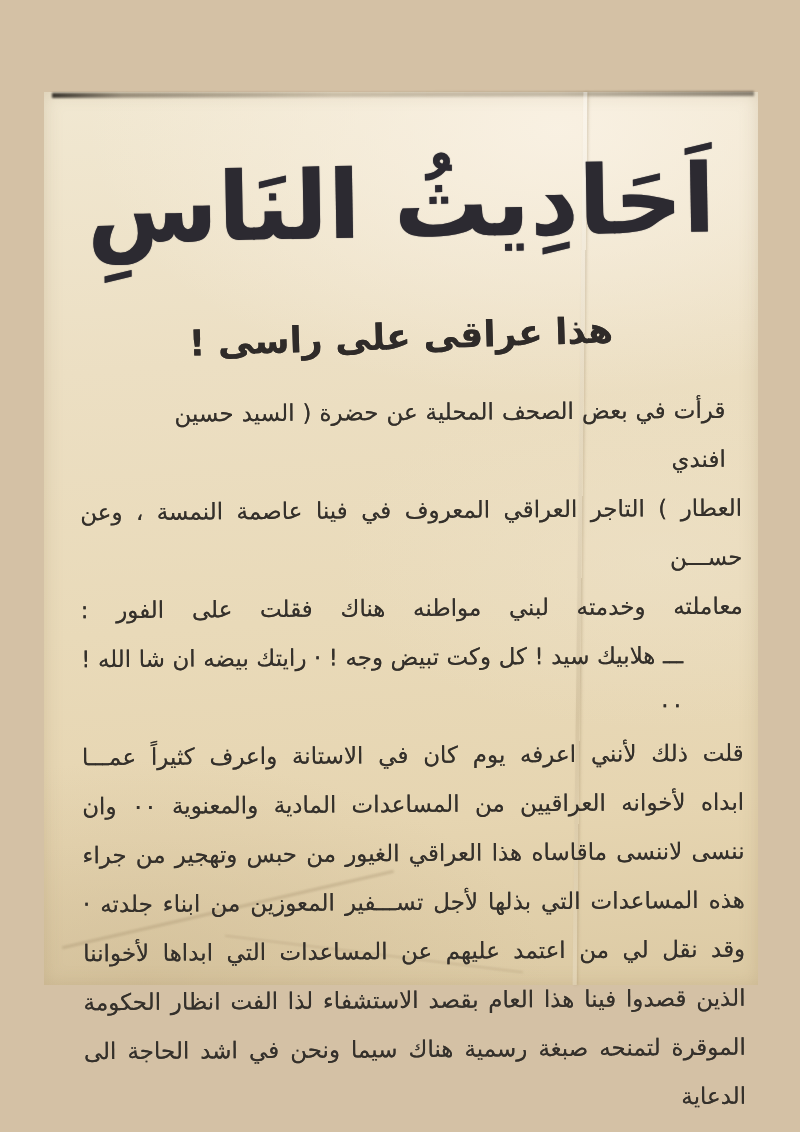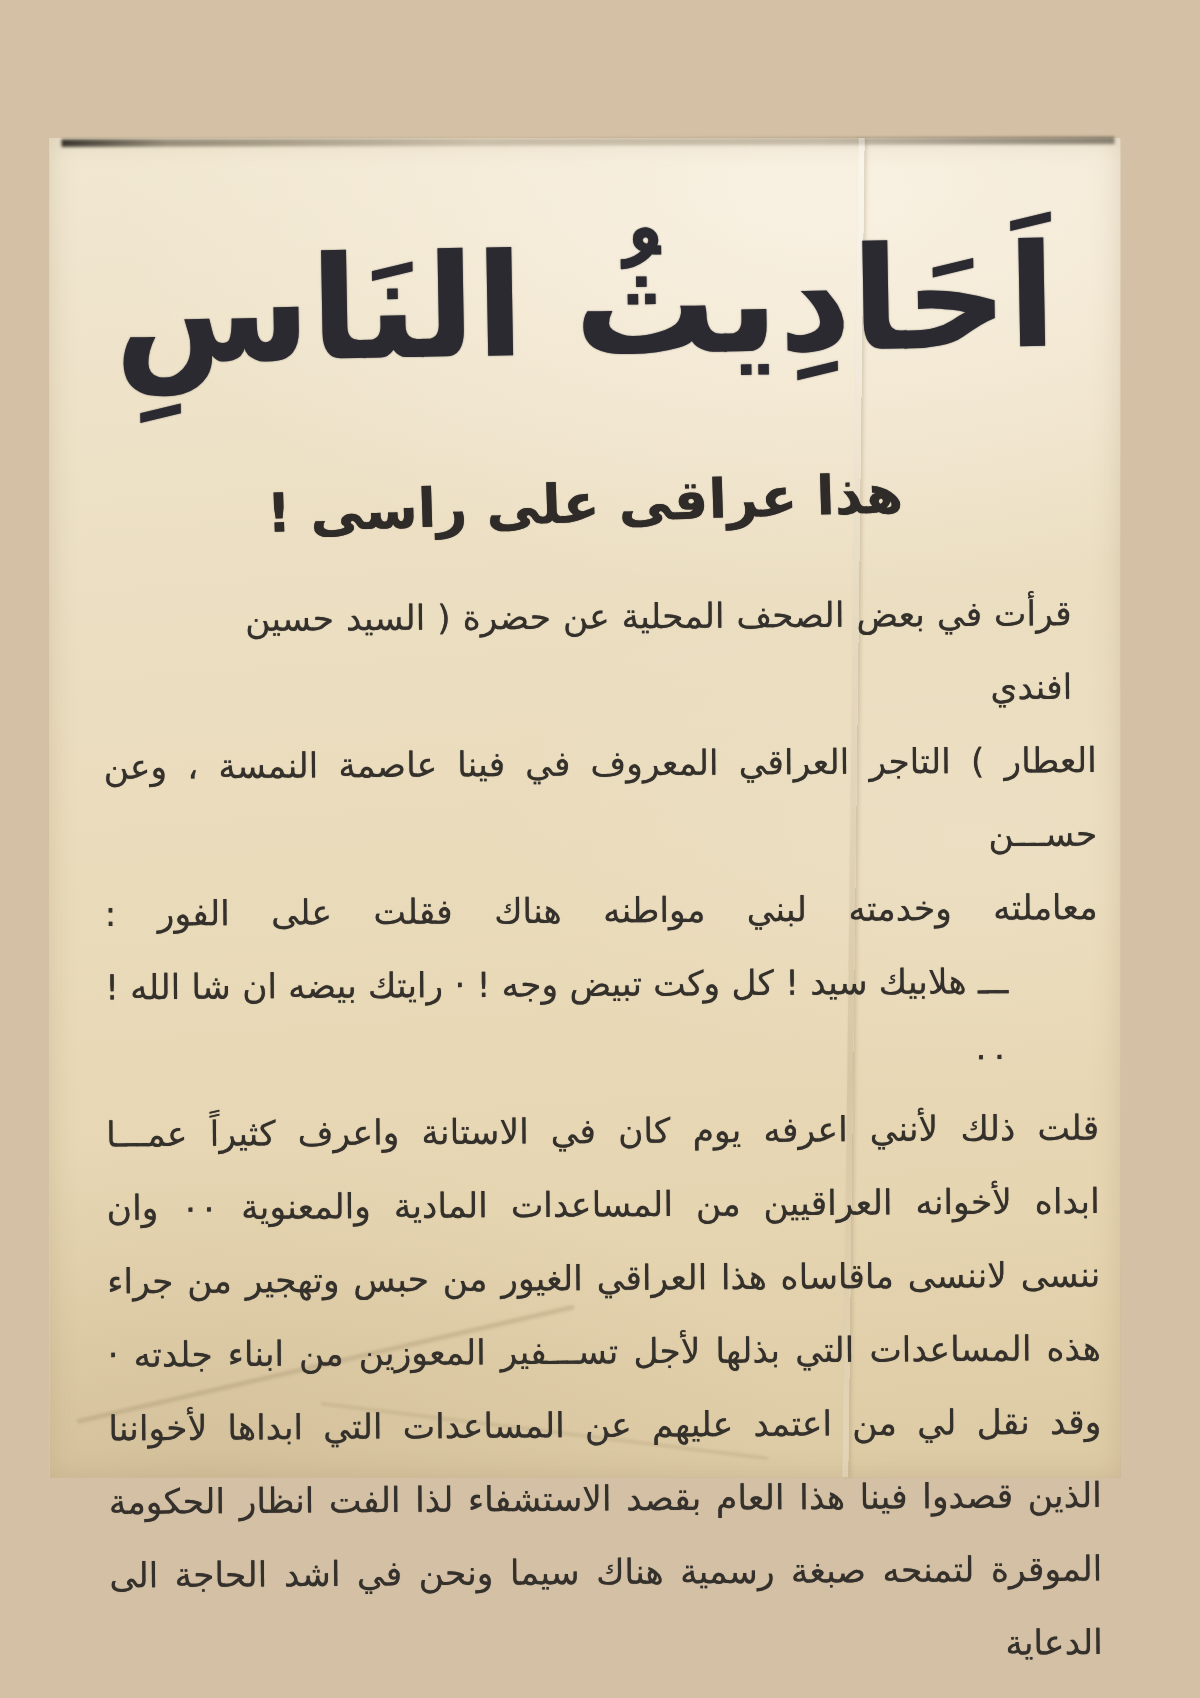--- a/index.html
+++ b/index.html
@@ -6,21 +6,21 @@
   body {
     width: 800px; height: 1132px;
     background: #d4c1a5;
     overflow: hidden;
     font-family: "DejaVu Sans", sans-serif;
   }
   .stage { position: relative; width: 800px; height: 1132px; }
 
   .paper {
     position: absolute;
-    left: 33px; top: 92px;
+    left: 44px; top: 92px;
     width: 714px; height: 893px;
     direction: rtl;
     background:
       radial-gradient(120% 55% at 72% 4%, rgba(249,241,227,.95) 0%, rgba(249,241,227,0) 55%),
       radial-gradient(95% 42% at 14% 100%, rgba(203,183,145,.55) 0%, rgba(203,183,145,0) 60%),
       radial-gradient(70% 30% at 86% 52%, rgba(238,226,201,.55) 0%, rgba(238,226,201,0) 65%),
       linear-gradient(176deg, #f1e8d2 0%, #ecdfc3 30%, #e9dab9 58%, #e6d5b1 80%, #dccaa4 100%);
     box-shadow: inset 0 0 18px rgba(150,128,92,.25);
   }
   

